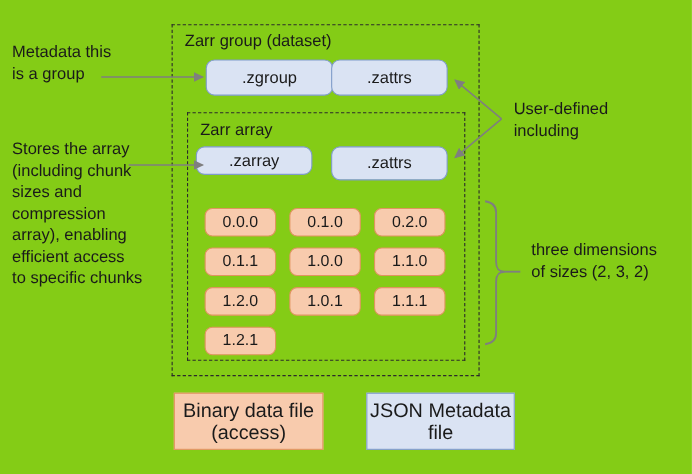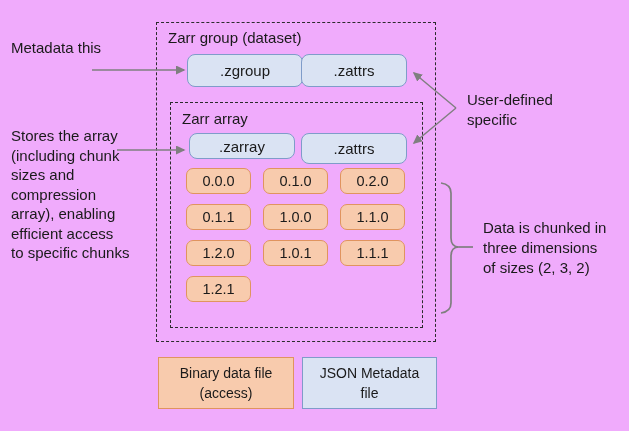--- a/index.html
+++ b/index.html
@@ -1,66 +1,66 @@
 <!DOCTYPE html>
 <html style="--chunk-fill: #F8CBAD; --chunk-border: #E0945F; --metadata-fill: #DAE3F3; --metadata-border: #7F9CC9; --arrow: #7F7F7F; --dashed-border: #2B2B2B; --text: #1A1A1A;"><head>
 <meta charset="utf-8">
 <style>
   html,body { margin:0; padding:0; background:#ffffff; }
   .canvas {
-    position:relative; width:629px; height:431px; background:#f0abfc;
+    position:relative; width:629px; height:431px; background:#84cc16;
     font-family:"Liberation Sans", sans-serif; color:var(--text, #1a1a1a);
     overflow:hidden;
   }
   .dashed-box { position:absolute; border:1px dashed var(--dashed-border,#2b2b2b); box-sizing:border-box; }
   .box-title { position:absolute; font-size:15px; white-space:nowrap; }
   .file-box {
     position:absolute; display:flex; align-items:center; justify-content:center;
     background:var(--metadata-fill,#dae3f3); border:1.5px solid var(--metadata-border,#7f9cc9);
     border-radius:8px; font-size:15px; box-sizing:border-box;
   }
   .chunk-grid {
-    position:absolute; left:186px; top:168px;
+    position:absolute; left:186px; top:189px;
     display:grid; grid-template-columns:repeat(3,65px); column-gap:12px; row-gap:10px;
   }
   .chunk {
     width:65px; height:26px; box-sizing:border-box;
     display:flex; align-items:center; justify-content:center;
     background:var(--chunk-fill,#f8cbad); border:1.5px solid var(--chunk-border,#e0945f);
     border-radius:7px; font-size:14.5px;
   }
   .note { position:absolute; font-size:15px; line-height:19.5px; white-space:nowrap; }
   .legend-box {
     position:absolute; width:136px; height:52px; box-sizing:border-box;
     display:flex; flex-direction:column; align-items:center; justify-content:center;
-    font-size:14px; line-height:20px; text-align:center;
+    font-size:18px; line-height:20px; text-align:center;
   }
   .legend-binary { background:var(--chunk-fill,#f8cbad); border:1.5px solid var(--chunk-border,#e0945f); }
-  .legend-json   { background:var(--metadata-fill,#dae3f3); border:1.5px solid var(--metadata-border,#7f9cc9); }
+  .legend-json   { background:var(--metadata-fill,#dae3f3); border:1.5px solid var(--metadata-border,#7f9cc9);margin-left:31px; }
   .overlay { position:absolute; left:0; top:0; pointer-events:none; }
 </style>
 </head>
 <body>
 
 <div class="canvas">
 
   <div class="dashed-box" style="left:156px; top:22px; width:280px; height:320px;"></div>
   <div class="box-title" style="left:168px; top:29px;">Zarr group (dataset)</div>
 
   <div class="file-box" style="left:187px; top:54px; width:116px; height:33px;">
     <span>.zgroup</span>
   </div>
   <div class="file-box" style="left:301px; top:54px; width:106px; height:33px;">
     <span>.zattrs</span>
   </div>
 
   <div class="dashed-box" style="left:170px; top:102px; width:253px; height:226px;"></div>
   <div class="box-title" style="left:182px; top:110px;text-align:center;">Zarr array</div>
 
-  <div class="file-box" style="left:189px; top:133px; width:106px; height:26px;">
+  <div class="file-box" style="left:178px; top:133px; width:106px; height:26px;">
     <span>.zarray</span>
   </div>
   <div class="file-box" style="left:301px; top:133px; width:106px; height:31px;">
     <span>.zattrs</span>
   </div>
 
   <div class="chunk-grid">
     <div class="chunk">0.0.0</div>
     <div class="chunk">0.1.0</div>
     <div class="chunk">0.2.0</div>
@@ -68,39 +68,39 @@
     <div class="chunk">1.0.0</div>
     <div class="chunk">1.1.0</div>
     <div class="chunk">1.2.0</div>
     <div class="chunk">1.0.1</div>
     <div class="chunk">1.1.1</div>
     <div class="chunk">1.2.1</div>
   </div>
 
   <div class="note" style="left:11px; top:38px; line-height:20px;">
     <div>Metadata this</div>
+    <div>is a group</div>
   </div>
 
   <div class="note" style="left:11px; top:126px;">
     <div>Stores the array</div>
     <div>(including chunk</div>
     <div>sizes and</div>
     <div>compression</div>
     <div>array), enabling</div>
     <div>efficient access</div>
     <div>to specific chunks</div>
   </div>
 
   <div class="note" style="left:467px; top:90px; line-height:20px;">
     <div>User-defined</div>
-    <div>specific</div>
+    <div>including</div>
   </div>
 
   <div class="note" style="left:483px; top:218px; line-height:20px;">
-    <div>Data is chunked in</div>
     <div>three dimensions</div>
     <div>of sizes (2, 3, 2)</div>
   </div>
 
   <div class="legend-box legend-binary" style="left:158px; top:357px;">
     <div>Binary data file</div>
     <div>(access)</div>
   </div>
   <div class="legend-box legend-json" style="left:302px; top:357px; width:135px;">
     <div>JSON Metadata</div>

